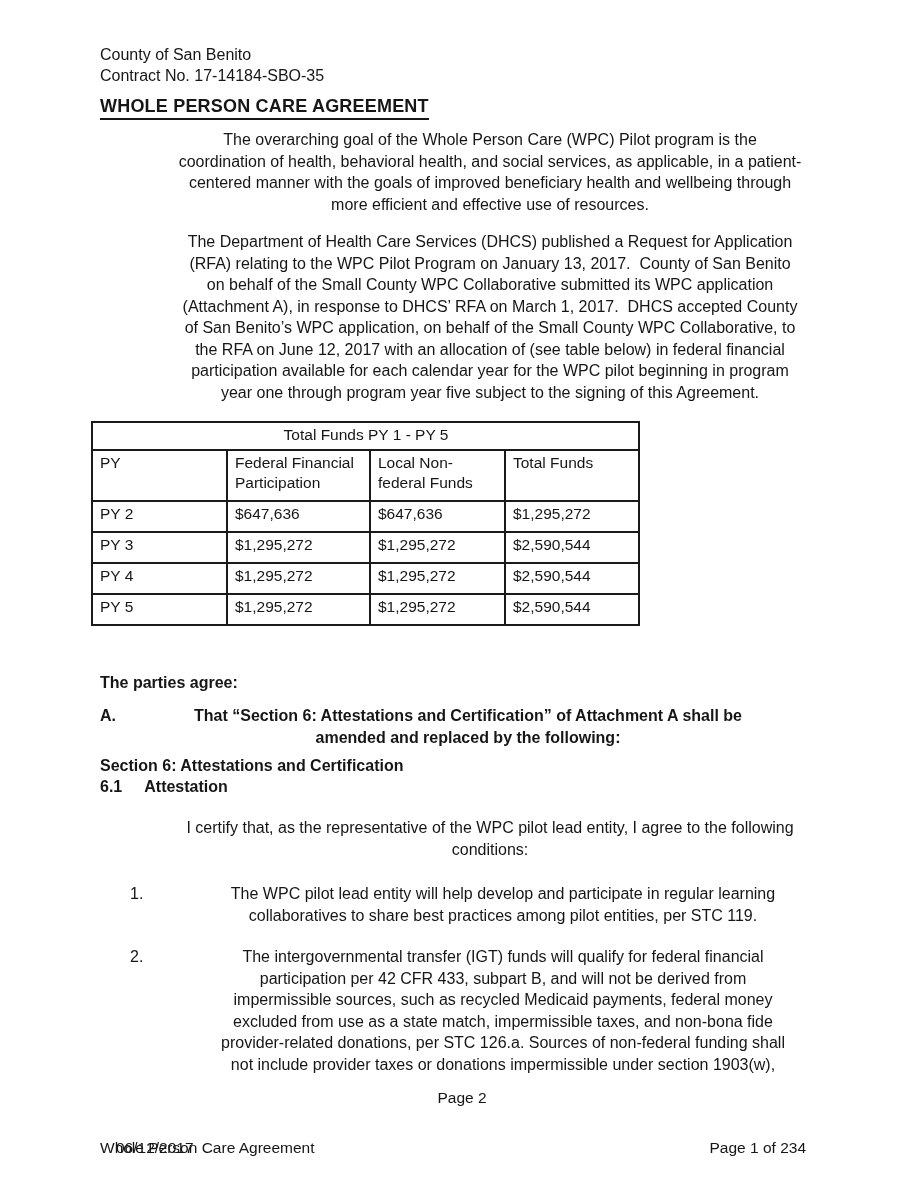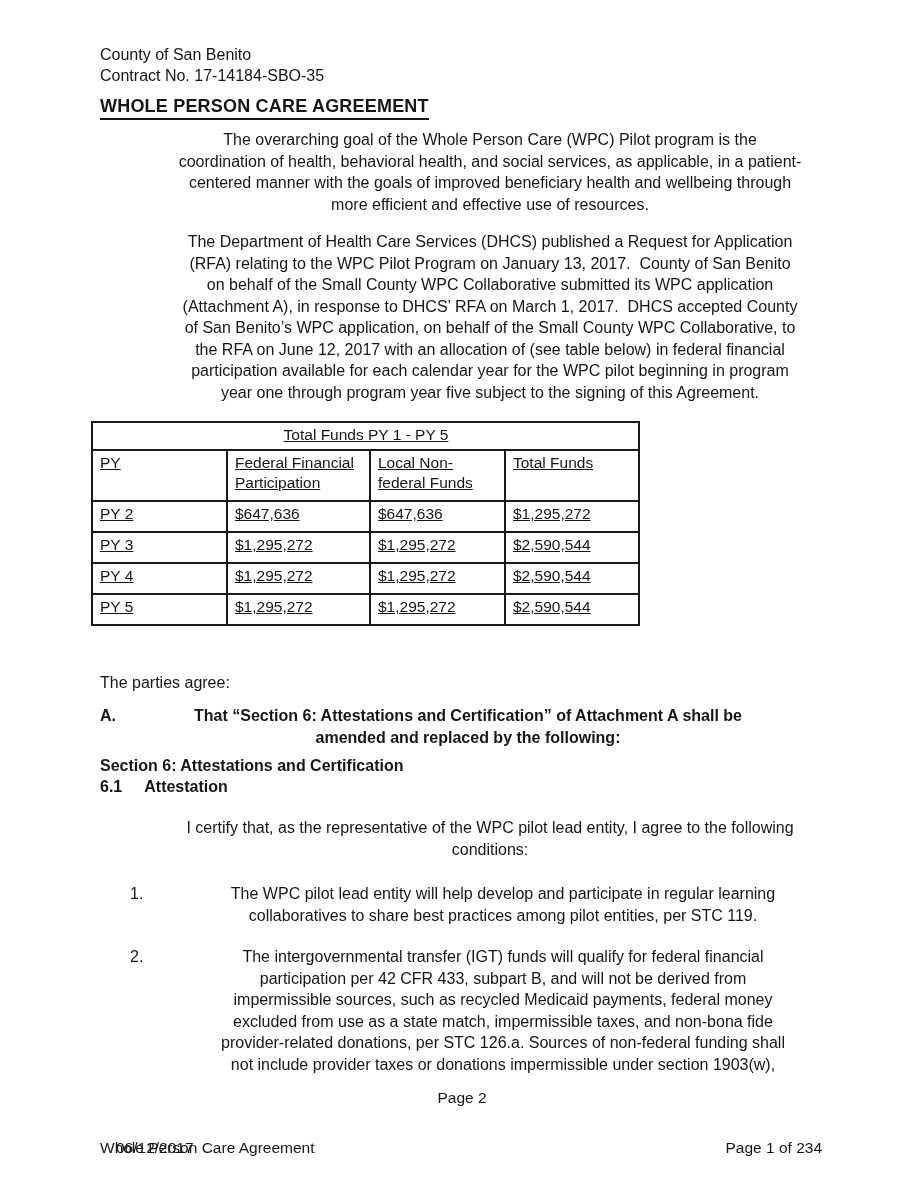--- a/index.html
+++ b/index.html
@@ -14,44 +14,44 @@
   .abs { position: absolute; }
   .pre { white-space: pre-wrap; text-align: center; }
   .body-text { font-size: 16px; line-height: 21.5px; }
   #header-block { top: 44px; left: 100px; font-size: 16px; line-height: 21px; }
   #doc-title { top: 96px; left: 100px; font-size: 18px; font-weight: 700; letter-spacing: 0.2px; }
   #doc-title .underline { border-bottom: 2.5px solid #161616; padding-bottom: 1px; display: inline-block; }
   #intro-p1 { top: 129px; left: 100px; width: 780px; }
   #intro-p2 { top: 231px; left: 100px; width: 780px; }
 
   #funds-table { top: 421px; left: 91px; }
-  table { border-collapse: collapse; table-layout: fixed; width: 547px; font-size: 15.5px; text-decoration: underline; }
+  table { border-collapse: collapse; table-layout: fixed; width: 547px; font-size: 15.5px; }
   td, th { border: 2px solid #1a1a1a; padding: 2px 6px 2px 7px; text-align: left; font-weight: 400; vertical-align: top; line-height: 20px; }
   tr.caption-row td { height: 22px; text-align: center; }
   tr.colhead-row td { height: 45px; }
   tr.data-row td { height: 25px; }
 
-  #parties-line { top: 672px; left: 100px; }
+  #parties-line { top: 672px; left: 100px; font-weight: bold; }
   #amendment-item { top: 705px; left: 100px; width: 720px; display: flex; font-weight: 700; }
   #amendment-item .marker { width: 28px; flex: 0 0 28px; }
   #amendment-item .txt { width: 680px; }
   #section6-block { top: 755px; left: 100px; font-weight: 700; font-size: 16px; line-height: 21px; }
   #section6-sub { display: flex; gap: 22px; }
   #certify-p { top: 817px; left: 100px; width: 780px; }
   .condition { left: 130px; width: 720px; display: flex; }
   .condition .marker { width: 33px; flex: 0 0 33px; }
   .condition .txt { width: 680px; }
   #condition-1 { top: 883px; }
   #condition-2 { top: 946px; }
 
   #page-label { top: 1089px; left: 0; width: 924px; text-align: center; font-size: 15.5px; }
   #footer-row { top: 1139px; left: 100px; width: 722px; font-size: 15.5px; }
   #footer-row .left { position: absolute; left: 0; }
   #footer-row .center { position: absolute; left: 16px; width: 100%; text-align: left; }
-  #footer-row .right { position: absolute; right: 0; margin-left: 46px; }
+  #footer-row .right { position: absolute; right: 16px; margin-left: 46px; }
 </style>
 </head>
 <body>
 
 <div id="header-block" class="abs">
   <div>County of San Benito</div>
   <div>Contract No. 17-14184-SBO-35</div>
 </div>
 
 <div id="doc-title" class="abs">

